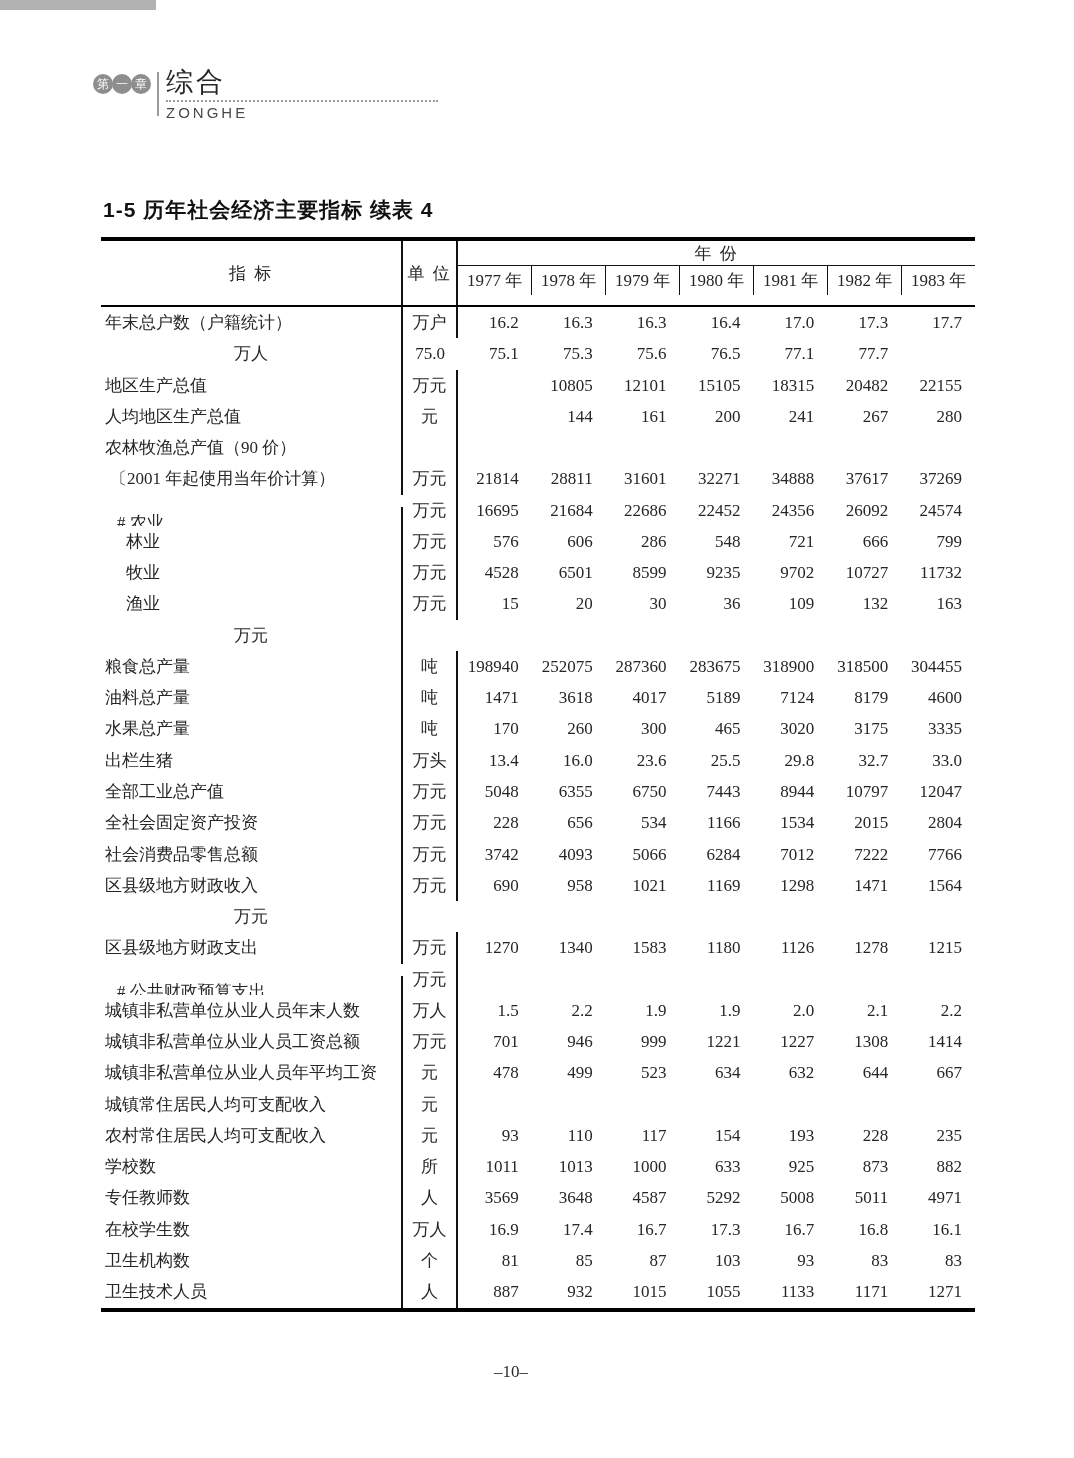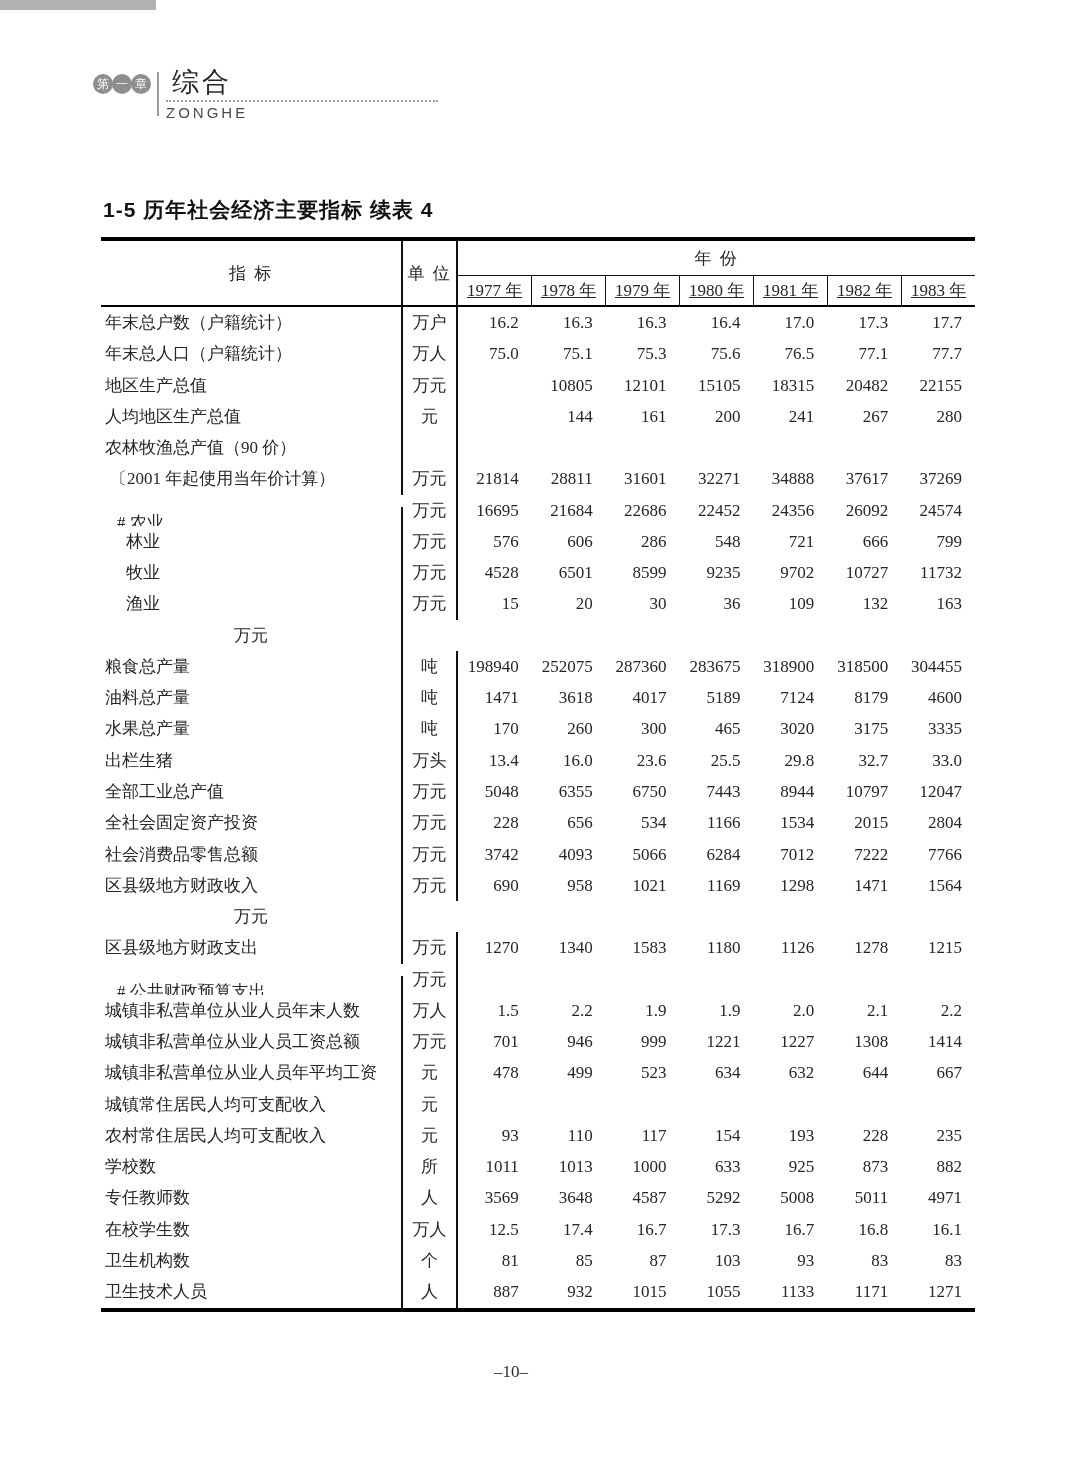--- a/index.html
+++ b/index.html
@@ -24,21 +24,21 @@
     background:#8e8e8e; color:#ffffff;
     font-family:"Liberation Sans","DejaVu Sans",sans-serif;
     font-size:12px; line-height:20px; text-align:center;
     margin-right:-1px;
   }
   .header-divider {
     position:absolute; left:157px; top:72px; width:2px; height:44px;
     background:#9a9a9a;
   }
   .section-title {
-    position:absolute; left:172px; top:67px;
+    position:absolute; left:166px; top:67px;
     font-family:"Liberation Sans","DejaVu Sans",sans-serif;
     font-size:27px; line-height:30px; letter-spacing:3px; color:#262626;
   }
   .section-underline {
     position:absolute; left:166px; top:100px; width:272px; height:0;
     border-bottom:2px dotted #9c9c9c;
   }
   .section-subtitle {
     position:absolute; left:166px; top:104px;
     font-family:"Liberation Sans","DejaVu Sans",sans-serif;
@@ -65,28 +65,27 @@
     border-bottom:2px solid #000;
   }
   .h-indicator, .h-unit {
     display:flex; align-items:center; justify-content:center;
     height:64px; letter-spacing:2px;
   }
   .h-indicator { border-right:2px solid #111; }
   .h-unit { border-right:2px solid #111; }
   .h-right { display:flex; flex-direction:column; }
   .h-years-group {
-    height:35px; display:flex; align-items:center; justify-content:center;
+    height:25px; display:flex; align-items:center; justify-content:center;
     border-bottom:1.5px solid #111; letter-spacing:2px;
   }
   .h-year-row { display:flex; height:29px; }
   .h-year {
     flex:1; display:flex; align-items:center; justify-content:center;
     border-left:1.5px solid #111;
-    text-decoration:underline;
   }
   .h-year:first-child { border-left:none; }
 
   .tbody { }
   .t-row {
     display:grid; grid-template-columns:302px 55px repeat(7,1fr);
     height:31.28px; line-height:31.28px;
   }
   .c-label {
     border-right:2px solid #111;
@@ -149,21 +148,20 @@
         <div class="c-unit">万户</div>
         <div class="c-val">16.2</div>
         <div class="c-val">16.3</div>
         <div class="c-val">16.3</div>
         <div class="c-val">16.4</div>
         <div class="c-val">17.0</div>
         <div class="c-val">17.3</div>
         <div class="c-val">17.7</div>
       </div>
       <div class="t-row">
-        <div class="c-label ind-0">年末总人口（户籍统计）</div>
         <div class="c-unit">万人</div>
         <div class="c-val">75.0</div>
         <div class="c-val">75.1</div>
         <div class="c-val">75.3</div>
         <div class="c-val">75.6</div>
         <div class="c-val">76.5</div>
         <div class="c-val">77.1</div>
         <div class="c-val">77.7</div>
       </div>
       <div class="t-row">
@@ -457,21 +455,21 @@
         <div class="c-val">3648</div>
         <div class="c-val">4587</div>
         <div class="c-val">5292</div>
         <div class="c-val">5008</div>
         <div class="c-val">5011</div>
         <div class="c-val">4971</div>
       </div>
       <div class="t-row">
         <div class="c-label ind-0">在校学生数</div>
         <div class="c-unit">万人</div>
-        <div class="c-val">12.5</div>
+        <div class="c-val">16.9</div>
         <div class="c-val">17.4</div>
         <div class="c-val">16.7</div>
         <div class="c-val">17.3</div>
         <div class="c-val">16.7</div>
         <div class="c-val">16.8</div>
         <div class="c-val">16.1</div>
       </div>
       <div class="t-row">
         <div class="c-label ind-0">卫生机构数</div>
         <div class="c-unit">个</div>

